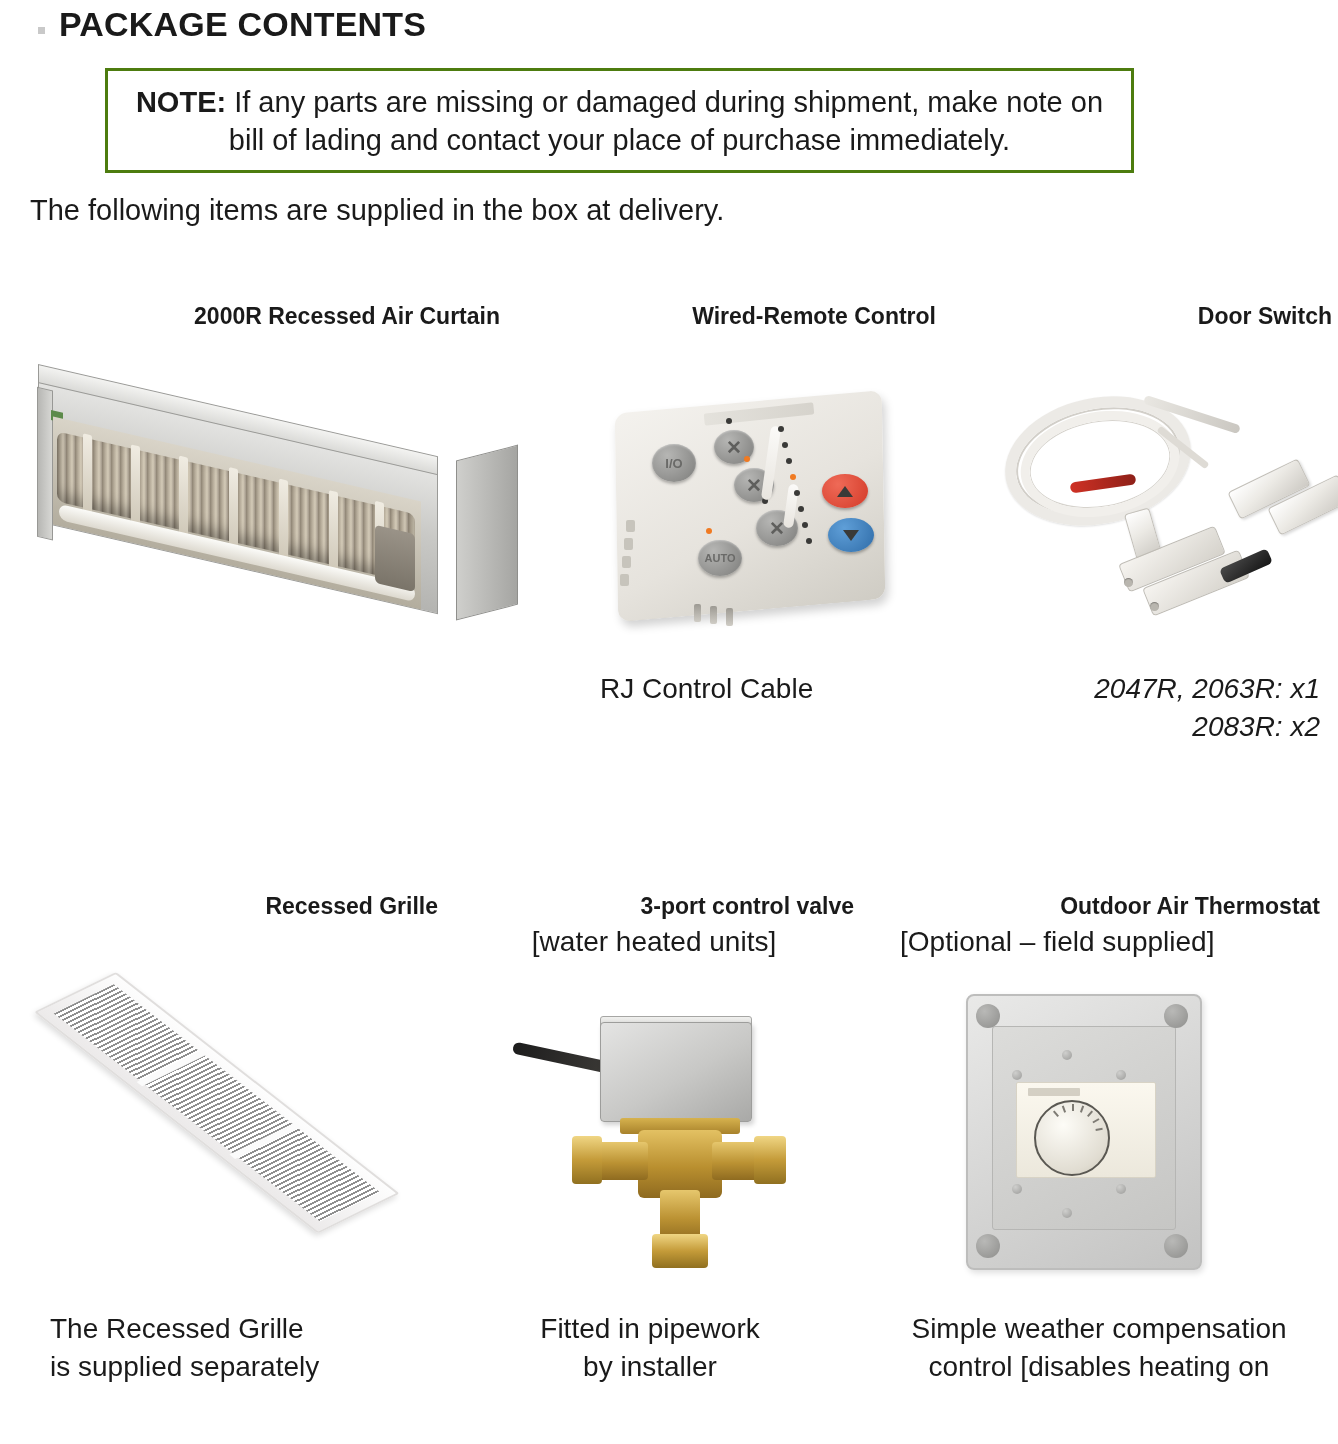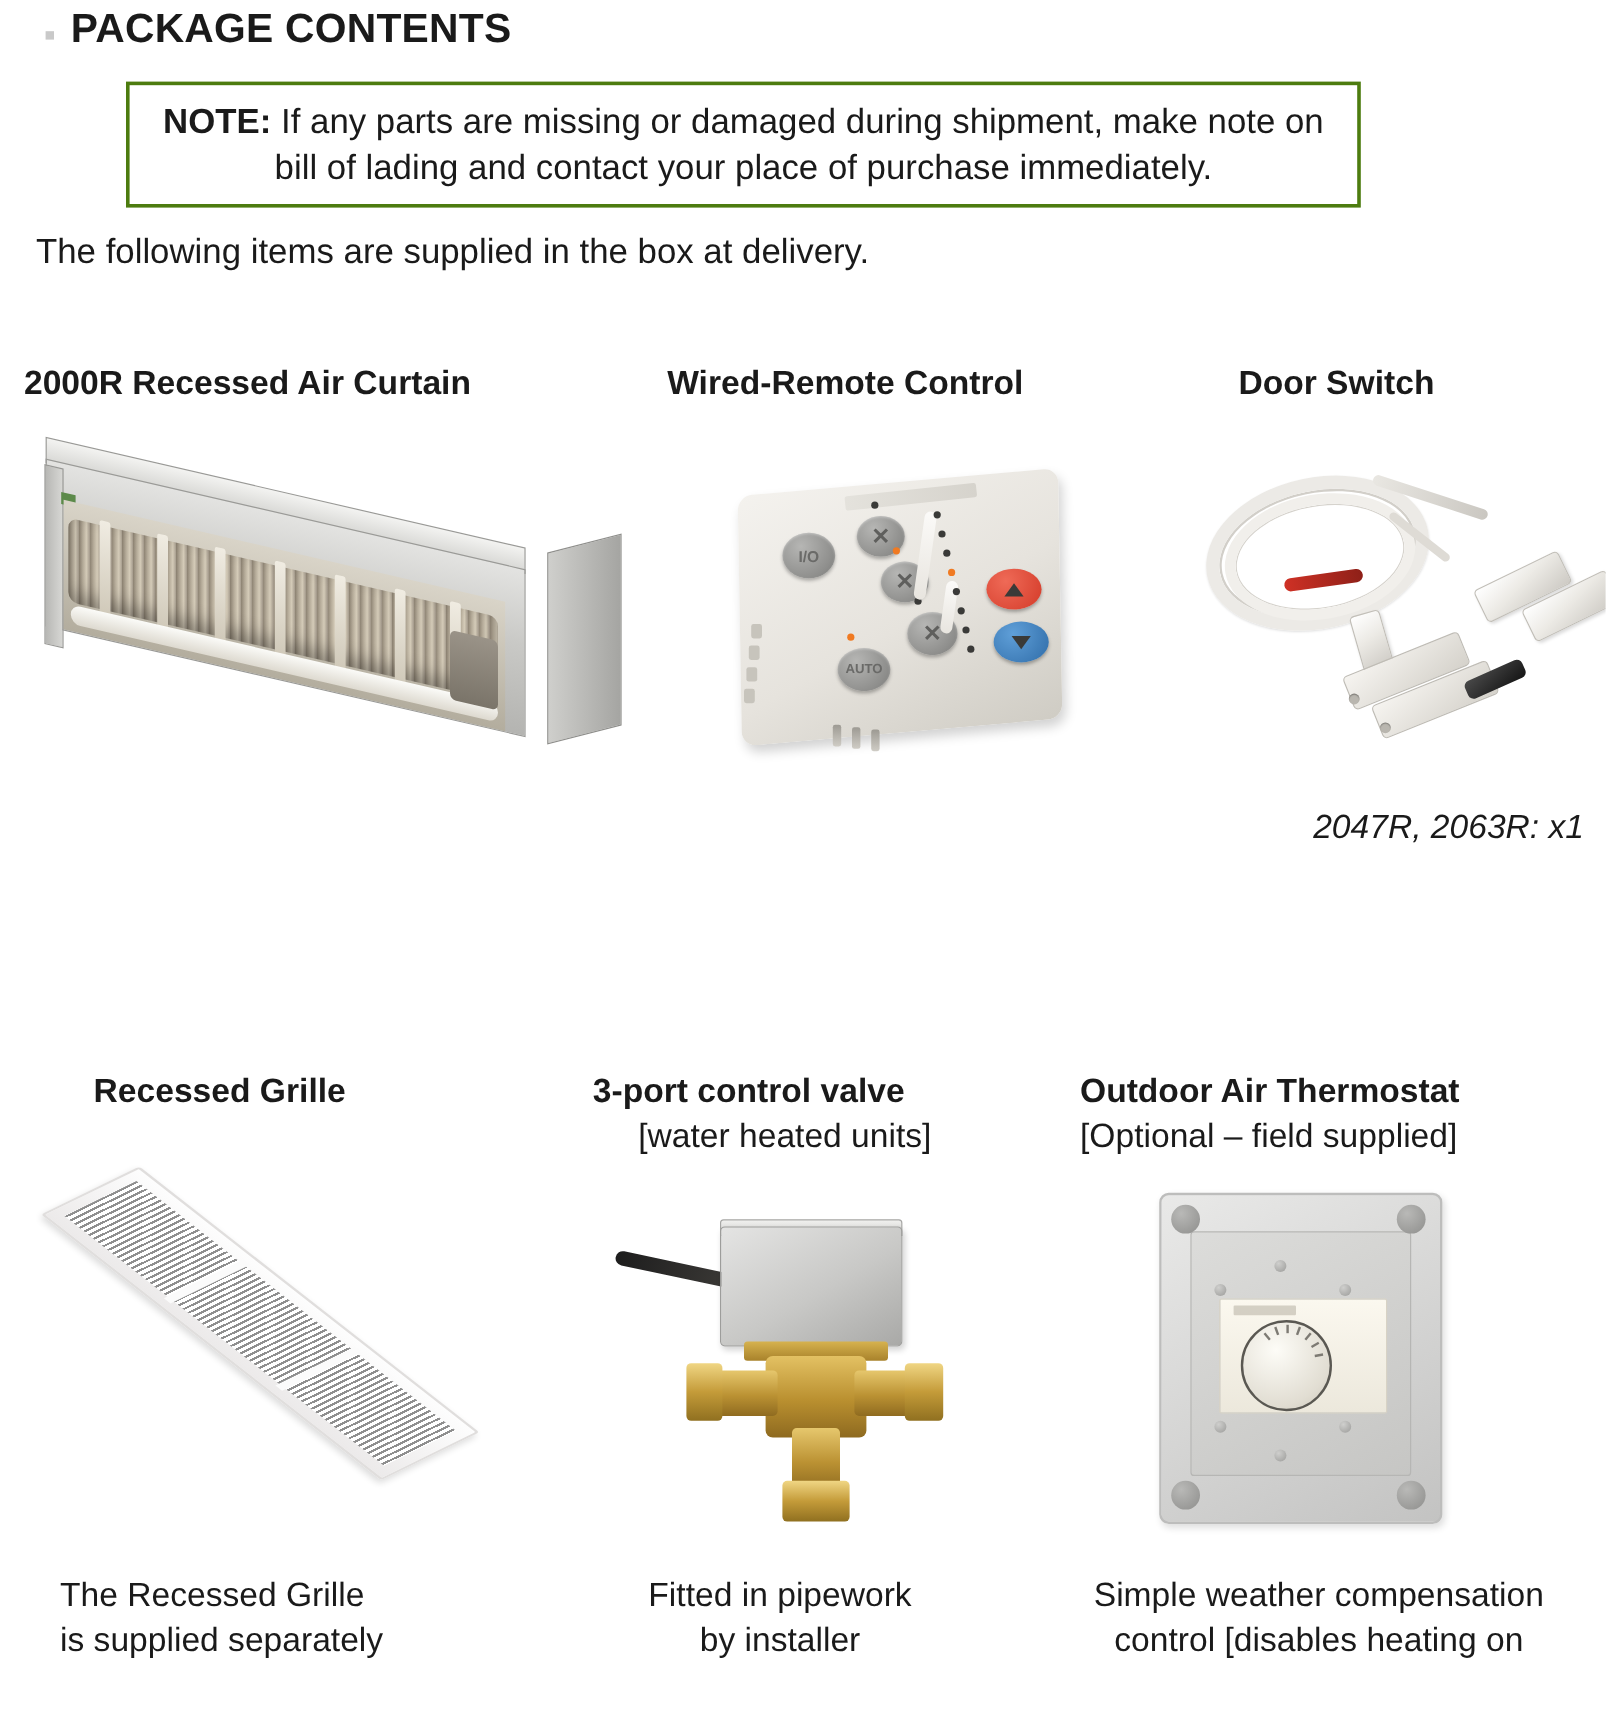--- a/index.html
+++ b/index.html
@@ -70,23 +70,24 @@
     top: 194px;
     font-size: 29px;
     white-space: nowrap;
   }
 
   
   .row { position: absolute; left: 0; width: 1338px; }
   .cell { position: absolute; }
 
   .col-title {
-    font-size: 28px;
+    font-size: 23px;
     font-weight: bold;
     white-space: nowrap;
+    text-align: right;
   }
   .col-sub {
     font-size: 28px;
     white-space: nowrap;
   }
   .caption {
     font-size: 28px;
     line-height: 38px;
   }
 
@@ -520,20 +521,21 @@
       <div class="rm-rib" style="left:22px; top:168px;"></div>
       <div class="rm-rib" style="left:20px; top:186px;"></div>
 
       <div class="rm-vent" style="left:94px; top:216px;"></div>
       <div class="rm-vent" style="left:110px; top:218px;"></div>
       <div class="rm-vent" style="left:126px; top:220px;"></div>
     </div>
   </div>
 
   <div class="cell" style="left:560px; top:670px; width:420px; text-align:center;">
+    <div class="caption" style="text-align:left; padding-left:40px;">RJ Control Cable</div>
   </div>
 
   <div class="cell" style="left:1032px; top:303px; width:300px;">
     <div class="col-title">Door Switch</div>
   </div>
 
   <div class="figure" style="left:992px; top:392px;">
     <div class="switch-wrap">
       <div class="ds-coil"></div>
       <div class="ds-coil2"></div>
@@ -549,20 +551,21 @@
       <div class="ds-mount" style="left:152px; top:176px; width:104px; height:30px; transform:rotate(-22deg);"></div>
       <div class="ds-hole" style="left:132px; top:186px;"></div>
       <div class="ds-hole" style="left:158px; top:210px;"></div>
 
       <div class="ds-black" style="left:228px; top:166px; width:52px; height:16px; transform:rotate(-24deg);"></div>
     </div>
   </div>
 
   <div class="cell" style="left:940px; top:670px; width:380px; text-align:right;font-style:italic;">
     <div class="caption">2047R, 2063R: x1</div>
+    <div class="caption">2083R: x2</div>
   </div>
 </div>
 
 <div class="row">
 
   <div class="cell" style="left:78px; top:893px; width:360px;">
     <div class="col-title">Recessed Grille</div>
   </div>
 
   <div class="figure" style="left:120px; top:968px;">

